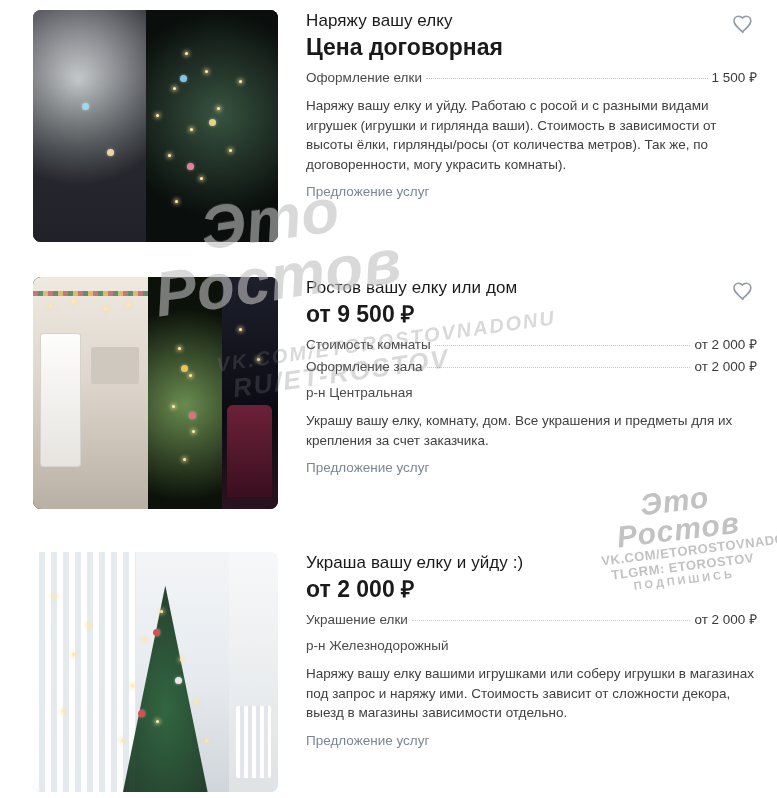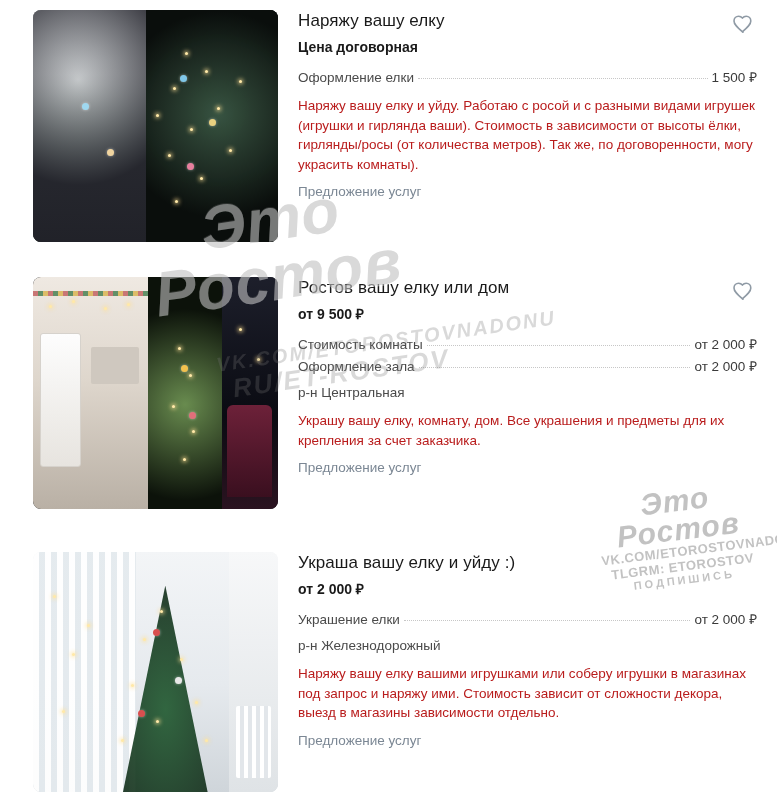--- a/index.html
+++ b/index.html
@@ -29,36 +29,36 @@
   }
   .listing-media {
     flex: 0 0 245px;
     width: 245px;
     border-radius: 8px;
     overflow: hidden;
     position: relative;
   }
   .listing-body {
     flex: 1 1 auto;
-    padding-left: 20px;
+    padding-left: 28px;
     padding-right: 6px;
     position: relative;
     min-width: 0;
   }
 
   .title {
     font-size: 17px;
     line-height: 22px;
     color: #1a1a1a;
     margin: 0 40px 4px 0;
     font-weight: 400;
     letter-spacing: .1px;
   }
   .price {
-    font-size: 14px;
+    font-size: 23px;
     line-height: 22px;
     font-weight: bold;
     color: #1a1a1a;
     margin: 0 0 10px 0;
   }
   .svc-row {
     display: flex;
     align-items: baseline;
     font-size: 13.5px;
     line-height: 20px;
@@ -82,21 +82,21 @@
     margin-top: 6px;
     display: flex;
     align-items: center;
     gap: 4px;
   }
   .geo-pin { display: inline-block; width: 11px; height: 13px; flex: 0 0 auto; }
 
   .descr {
     font-size: 13.5px;
     line-height: 19.5px;
-    color: #b91c1c;
+    color: #404040;
     margin-top: 8px;
     max-width: 470px;
   }
   .offer-type {
     font-size: 13.5px;
     line-height: 19px;
     color: #7b8794;
     margin-top: 8px;
   }
 

